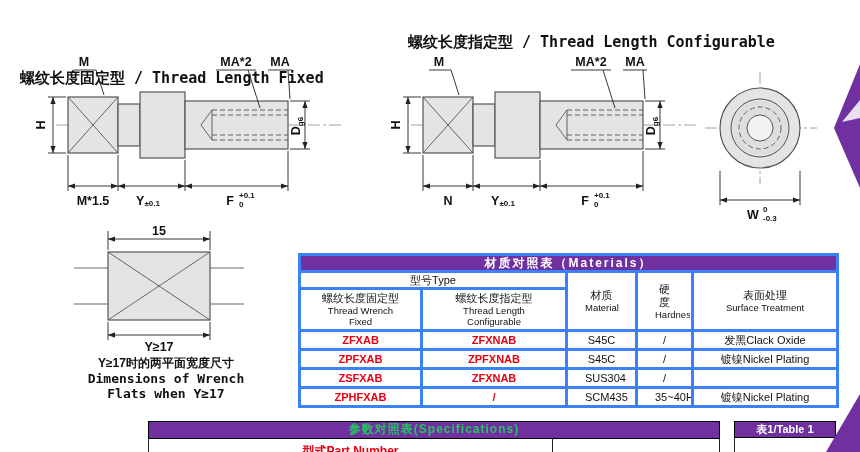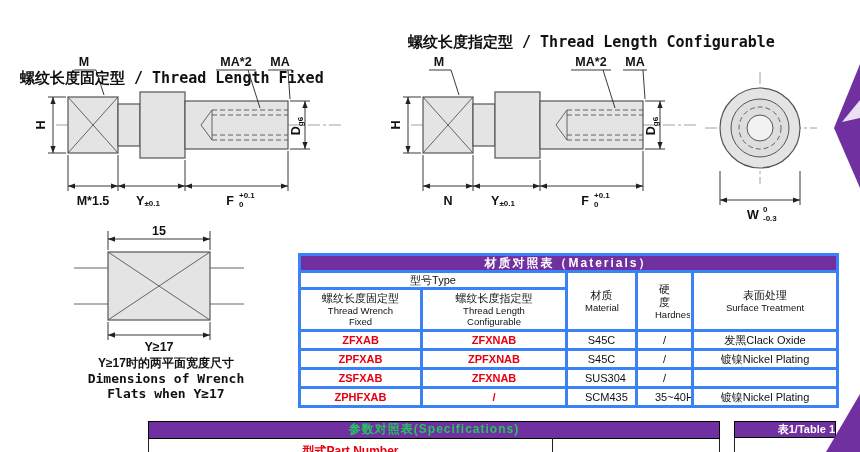--- a/index.html
+++ b/index.html
@@ -40,21 +40,21 @@
   .pn { color:#e60012; font-weight:bold; font-size:12px; }
 
   .spec { position:absolute; left:148px; top:421px; width:572px; }
   .spec-bar { background:#7030a0; border:1px solid #000; color:#22c55e; font-weight:bold;
               font-size:12px; height:18px; line-height:15px; text-align:center; letter-spacing:1px; }
   .spec-row { display:flex; border:1px solid #222; border-top:none; height:22px; background:#fff; }
   .spec-cell1 { width:404px; border-right:1px solid #222; text-align:center; padding-top:2px; }
 
   .t1 { position:absolute; left:734px; top:421px; width:102px; }
   .t1-bar { background:#7030a0; border:1px solid #000; color:#fff; font-weight:bold;
-            font-size:11px; height:17px; line-height:15px; text-align:right; }
+            font-size:11px; height:17px; line-height:15px; text-align:center; }
   .t1-row { border:1px solid #222; border-top:none; height:20px; background:#fff; }
 
   svg.deco { position:absolute; }
 </style>
 </head>
 <body>
 
 <div class="page">
 
   <div class="title" id="title-fixed">螺纹长度固定型 / Thread Length Fixed</div>

